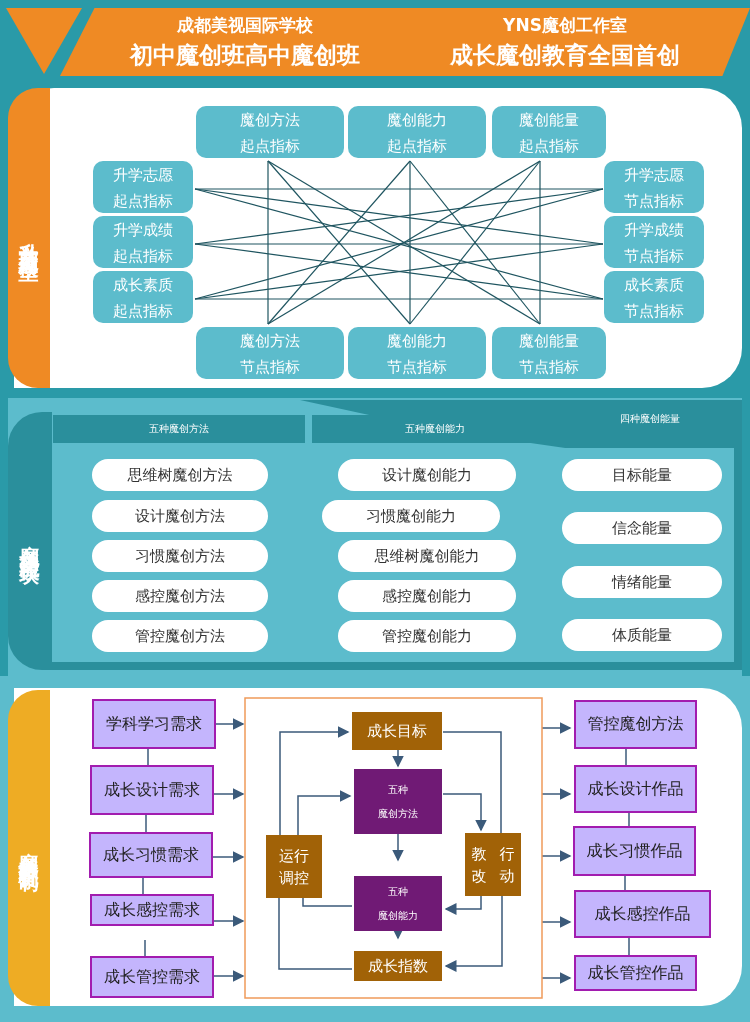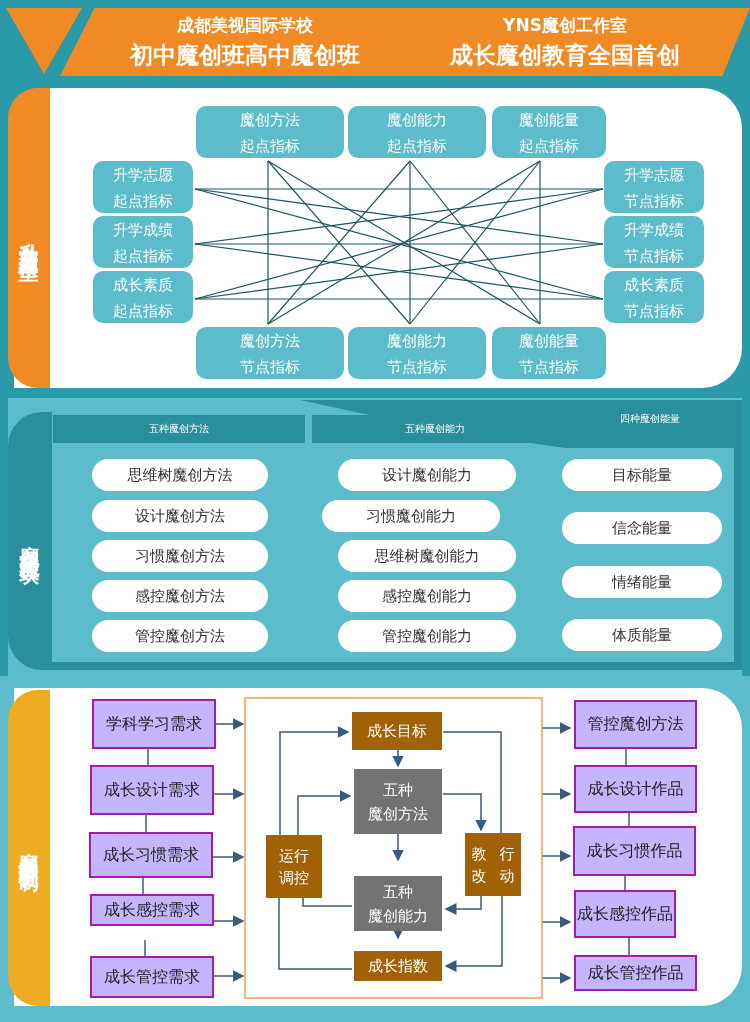--- a/index.html
+++ b/index.html
@@ -14,21 +14,21 @@
 .side1{left:8px;top:88px;width:42px;height:300px;background:#ef8a24;border-radius:30px 0 0 30px}
 .box1{background:#5cbccc;color:#fff;border-radius:10px;text-align:center;font-size:15px;line-height:26px;padding-top:1px}
 .sec2{left:8px;top:398px;width:734px;height:278px;background:#5cbccc}
 .side2{left:8px;top:412px;width:44px;height:258px;background:#2a8f9c;border-radius:34px 0 0 34px}
 .colhdr{background:#2a8f9c;color:#fff;font-size:10px;text-align:center;line-height:28px;height:28px}
 .pill{background:#fff;color:#333;border-radius:18px;text-align:center;font-size:15px;line-height:32px;height:32px}
 .sec3{left:14px;top:688px;width:728px;height:318px;background:#fff;border-radius:0 40px 40px 0}
 .side3{left:8px;top:690px;width:42px;height:316px;background:#eeac24;border-radius:30px 0 0 30px}
 .rbox{border:2px solid #a21caf;background:#c4b5fd;color:#222;font-size:16px;text-align:center;display:flex;align-items:center;justify-content:center}
 .tbox{background:#a16207;color:#fff;font-size:15px;text-align:center;display:flex;align-items:center;justify-content:center;line-height:22px}
-.obox{background:#737373;color:#fff;font-size:15px;text-align:center;display:flex;align-items:center;justify-content:center;line-height:24px}
+.obox{background:#701a75;color:#fff;font-size:10px;text-align:center;display:flex;align-items:center;justify-content:center;line-height:24px}
 </style>
 </head>
 <body>
 
 <div class="abs header"></div>
 <div class="abs hdr-tri"></div>
 <div class="abs hdr-band2"></div>
 <div class="abs hdr-text" style="left:100px;top:14px;width:290px;font-size:17px">成都美视国际学校</div>
 <div class="abs hdr-text" style="left:100px;top:40px;width:290px;font-size:23px">初中魔创班高中魔创班</div>
 <div class="abs hdr-text" style="left:420px;top:14px;width:290px;font-size:17px">YNS魔创工作室</div>
@@ -204,21 +204,21 @@
 
 <div class="abs rbox" style="left:92px;top:699px;width:124px;height:50px">学科学习需求</div>
 <div class="abs rbox" style="left:90px;top:765px;width:124px;height:50px">成长设计需求</div>
 <div class="abs rbox" style="left:89px;top:832px;width:124px;height:46px">成长习惯需求</div>
 <div class="abs rbox" style="left:90px;top:894px;width:124px;height:32px">成长感控需求</div>
 <div class="abs rbox" style="left:90px;top:956px;width:124px;height:42px">成长管控需求</div>
 
 <div class="abs rbox" style="left:574px;top:700px;width:123px;height:49px">管控魔创方法</div>
 <div class="abs rbox" style="left:574px;top:765px;width:123px;height:48px">成长设计作品</div>
 <div class="abs rbox" style="left:573px;top:826px;width:123px;height:50px">成长习惯作品</div>
-<div class="abs rbox" style="left:574px;top:890px;width:102px;height:48px">成长感控作品</div>
+<div class="abs rbox" style="left:574px;top:890px;width:137px;height:48px">成长感控作品</div>
 <div class="abs rbox" style="left:574px;top:955px;width:123px;height:36px">成长管控作品</div>
 
 <div class="abs tbox" style="left:352px;top:712px;width:90px;height:38px">成长目标</div>
 <div class="abs obox" style="left:354px;top:769px;width:88px;height:65px;flex-direction:column">
   <div>五种</div>
     <div>魔创方法</div>
 </div>
 <div class="abs obox" style="left:354px;top:876px;width:88px;height:55px;flex-direction:column">
   <div>五种</div>
     <div>魔创能力</div>

